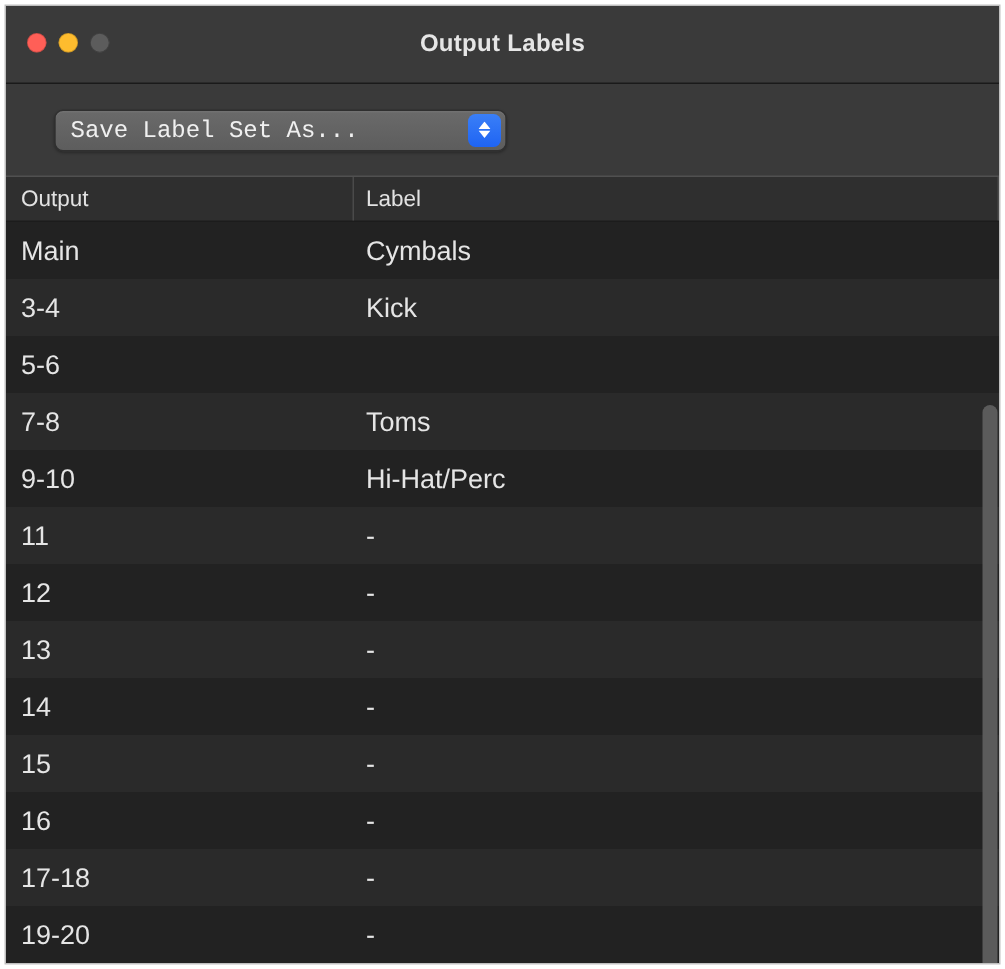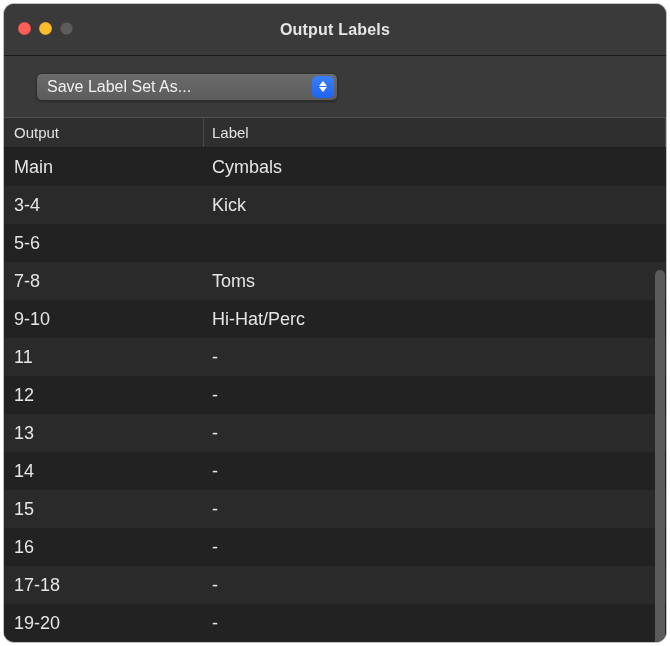--- a/index.html
+++ b/index.html
@@ -7,21 +7,21 @@
     width: 670px; height: 646px;
     background: #fff;
     font-family: -apple-system, "Helvetica Neue", Arial, sans-serif;
     overflow: hidden;
   }
   .window {
     position: absolute;
     left: 4px; top: 4px;
     width: 662px; height: 638px;
     background: #2a2a2a;
-    border-radius: 10px;
+    border-radius: 0;
     overflow: hidden;
     box-shadow: 0 0 0 1px rgba(0,0,0,.25);
   }
 
   
   .titlebar {
     height: 52px;
     background: #3a3a3a;
     border-bottom: 1px solid #1a1a1a;
     display: flex;
@@ -47,20 +47,21 @@
     letter-spacing: .2px;
   }
 
   
   .toolbar {
     height: 62px;
     background: #3a3a3a;
     border-bottom: 1px solid #505050;
     display: flex; align-items: center;
     padding-left: 32px;
+    font-family: Liberation Mono, monospace;
   }
   .popup {
     width: 302px; height: 28px;
     background: linear-gradient(#6a6a6a,#5d5d5d);
     border: 1px solid #2f2f2f;
     border-radius: 6px;
     display: flex; align-items: center;
     position: relative;
     box-shadow: 0 1px 0 rgba(255,255,255,.05) inset, 0 1px 2px rgba(0,0,0,.3);
     cursor: default;
@@ -90,21 +91,21 @@
   }
   .thead {
     display: flex;
     height: 30px;
     background: #2f2f2f;
     border-bottom: 1px solid #1c1c1c;
     color: #e2e2e2;
     font-size: 15px;
     align-items: center;
   }
-  .col-output { width: 200px; padding-left: 10px; border-right: 1px solid #4a4a4a; height:100%; display:flex; align-items:center;}
+  .col-output { width: 232px; padding-left: 10px; border-right: 1px solid #4a4a4a; height:100%; display:flex; align-items:center;}
   .col-label  { flex: 1; padding-left: 8px; height:100%; display:flex; align-items:center;}
   .thead .col-label { border-right: 1px solid #4a4a4a; }
   .tbody {
     position: absolute;
     left:0; right:0; top:30px; bottom:0;
     overflow: hidden;
   }
   .row {
     display: flex;
     height: 38px;

